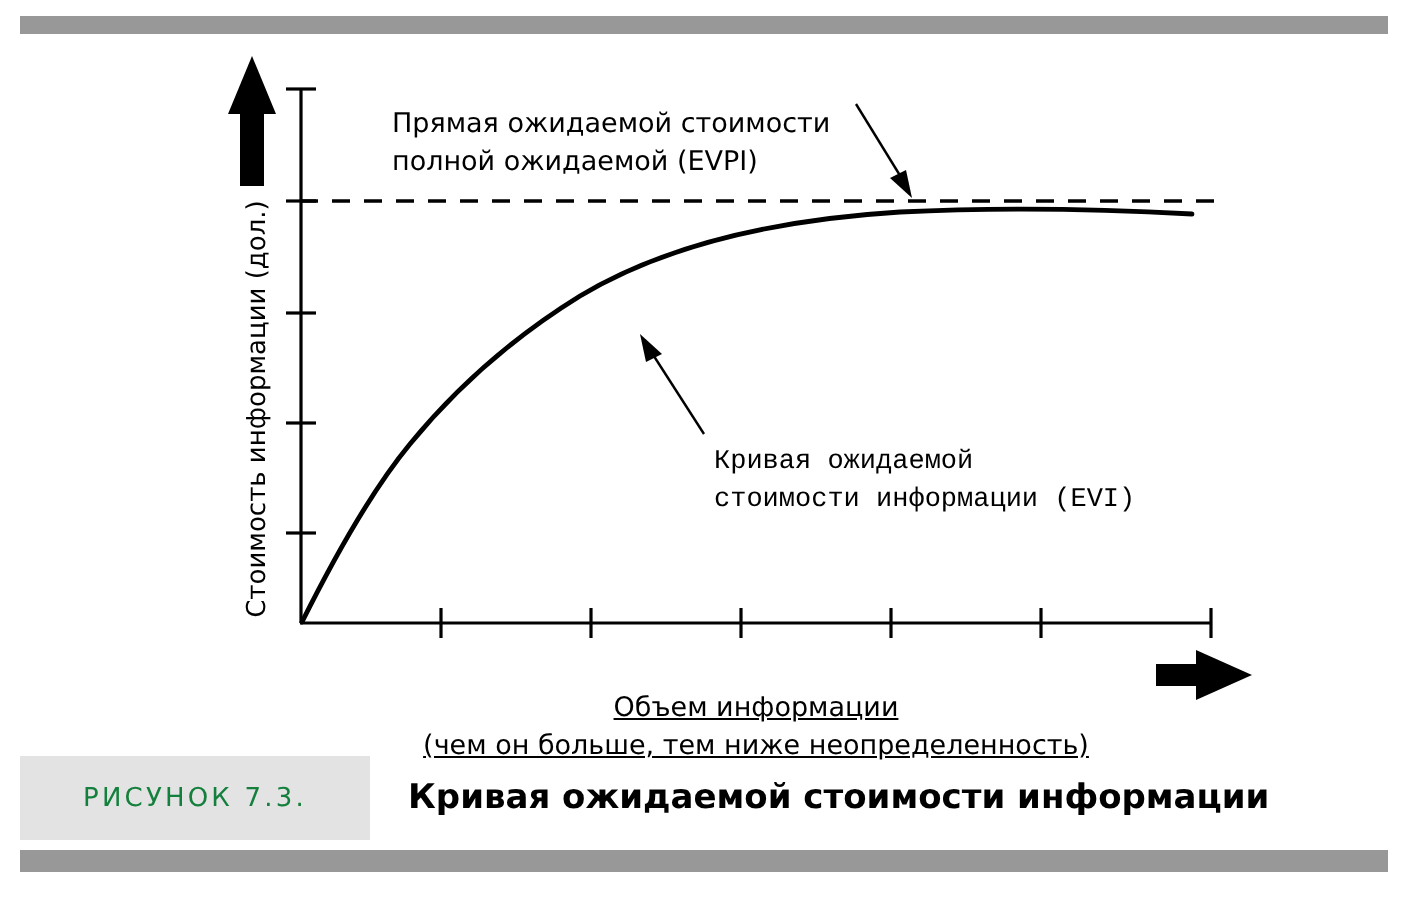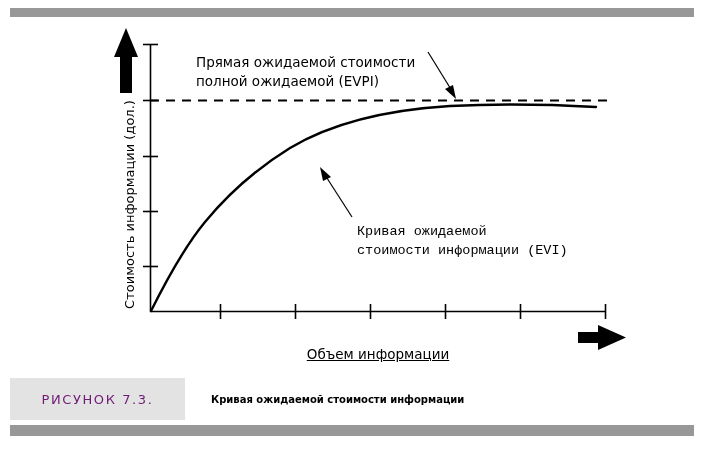--- a/index.html
+++ b/index.html
@@ -93,28 +93,28 @@
     align-items: stretch;
   }
   .caption-tag {
     width: 175px;
     background: #e3e3e3;
     display: flex;
     align-items: center;
     justify-content: center;
     font-size: 13px;
     letter-spacing: 1.6px;
-    color: #701a75;
+    color: #15803d;
   }
   .caption-title {
     flex: 1;
     display: flex;
     align-items: center;
-    padding-left: 26px;
-    font-size: 10px;
+    padding-left: 19px;
+    font-size: 17px;
     font-weight: bold;
     color: #000;
   }
 </style>
 </head>
 <body>
 
 <div class="rule-top"></div>
 
 <div class="figure">
@@ -176,20 +176,21 @@
     <div>полной ожидаемой (EVPI)</div>
   </div>
 
   <div class="annot annot-evi">
     <div>Кривая ожидаемой</div>
     <div>стоимости информации (EVI)</div>
   </div>
 
   <div class="axis-label axis-label-x">
     <div>Объем информации</div>
+    <div>(чем он больше, тем ниже неопределенность)</div>
   </div>
 
   <div class="axis-label axis-label-y">Стоимость информации (дол.)</div>
 
 </div>
 
 <div class="caption">
   <div class="caption-tag">РИСУНОК 7.3.</div>
   <div class="caption-title">Кривая ожидаемой стоимости информации</div>
 </div>

